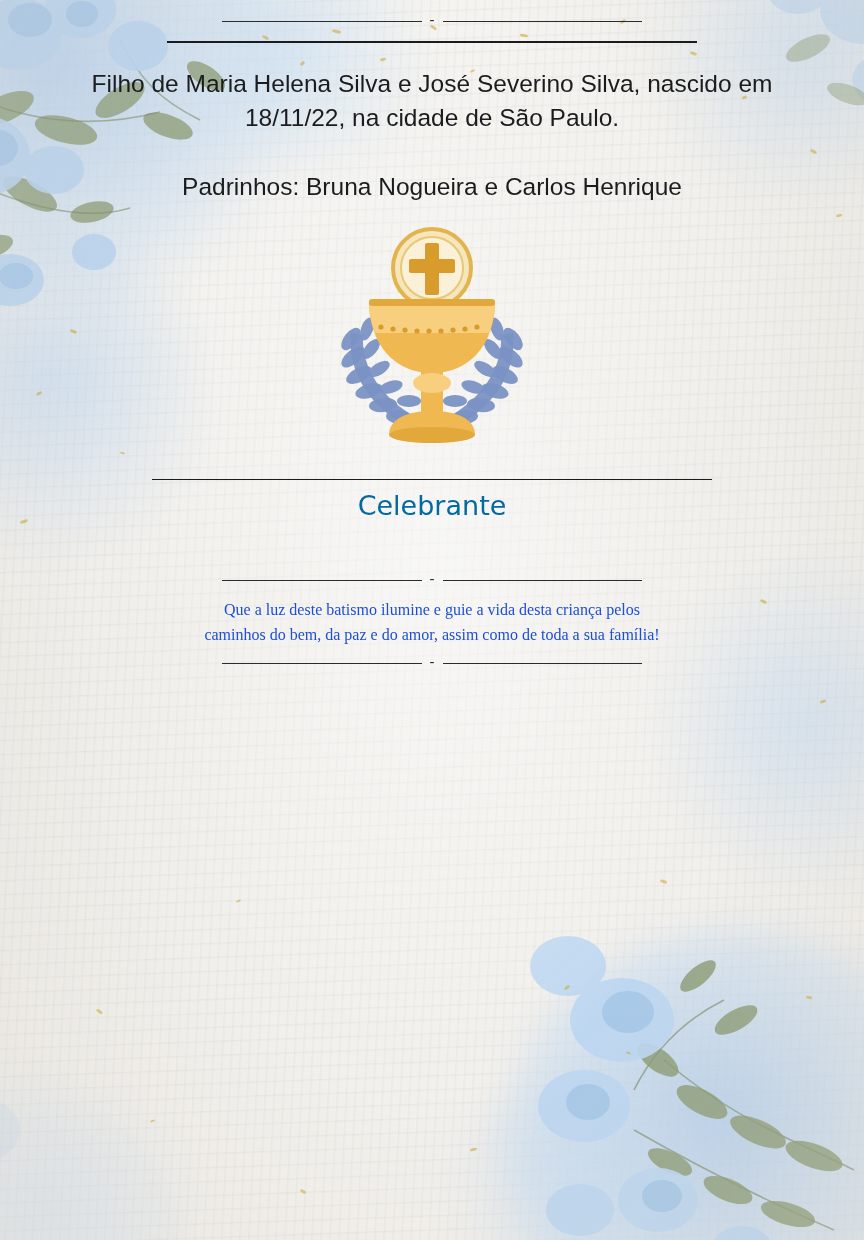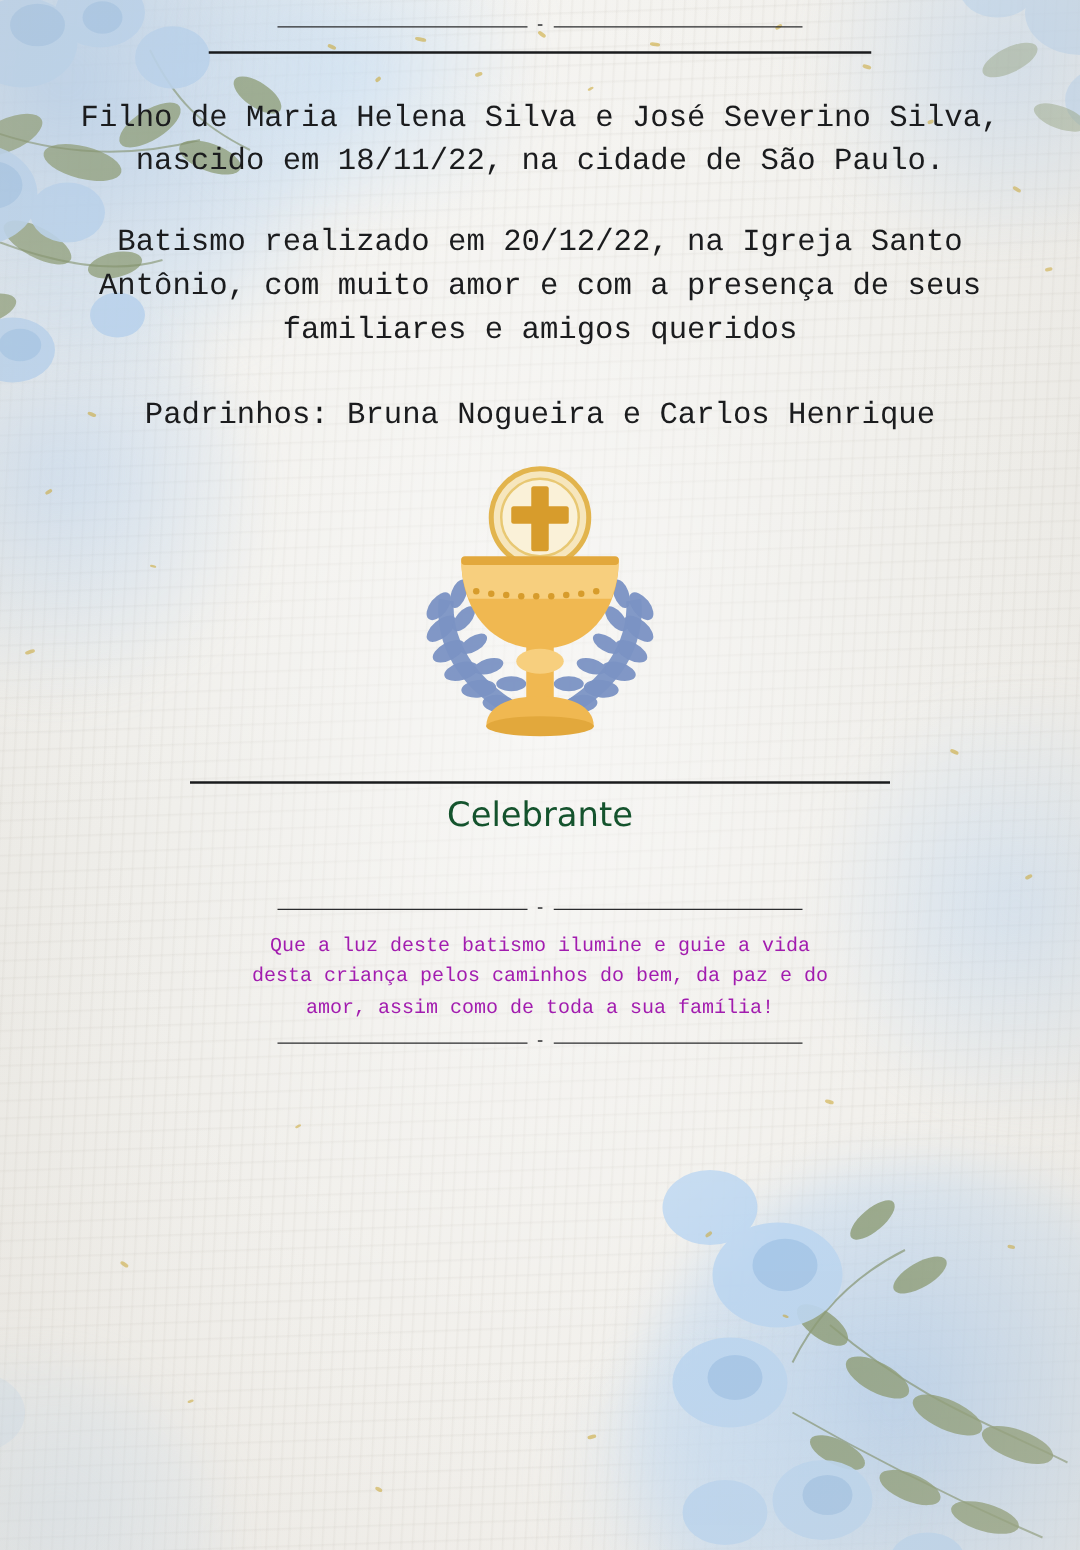--- a/index.html
+++ b/index.html
@@ -131,22 +131,22 @@
   }
   .name-underline {
     width: 530px;
     height: 1.5px;
     background: #1a1b1d;
     margin-top: 12px;
   }
 
   .body-block {
     width: 770px;
-    margin-top: 36px;
-    font-family: Liberation Mono, monospace;
+    margin-top: 24px;
+    font-family: Liberation Sans, sans-serif;
     font-size: 24.5px;
     line-height: 1.42;
     color: #1b1c1e;
   }
   .body-block p { margin: 0; }
   .body-block p + p { margin-top: 30px; }
   .godparents { margin-top: 34px !important; }
 
   
   .emblem {
@@ -159,36 +159,36 @@
   
   .sign-line {
     width: 560px;
     height: 1.5px;
     background: #1a1b1d;
     margin-top: 28px;
   }
   .sign-label {
     font-family: "DejaVu Sans", sans-serif;
     font-size: 27px;
-    color: #14532d;
+    color: #0369a1;
     margin-top: 10px;
   }
 
   .footer-rule {
     margin-top: 52px;
     width: 420px;
   }
 
   .blessing {
     width: 470px;
     margin-top: 10px;
-    font-family: Liberation Mono, monospace;
+    font-family: Liberation Serif, serif;
     font-size: 16px;
     line-height: 1.55;
-    color: #a21caf;
+    color: #1d4ed8;
   }
 
   .footer-rule-bottom {
     margin-top: 8px;
     width: 420px;
   }
 </style>
 </head>
 <body>
 
@@ -327,21 +327,20 @@
     <div class="rule-group">
       <div class="rule-line"></div>
       <div class="rule-dash">-</div>
       <div class="rule-line"></div>
     </div>
 
     <div class="name-underline"></div>
 
     <div class="body-block">
       <p>Filho de Maria Helena Silva e José Severino Silva, nascido em 18/11/22, na cidade de São Paulo.</p>
-      <p>Batismo realizado em 20/12/22, na Igreja Santo Antônio, com muito amor e com a presença de seus familiares e amigos queridos</p>
       <p class="godparents">Padrinhos: Bruna Nogueira e Carlos Henrique</p>
     </div>
 
     <div class="emblem">
       <svg viewBox="0 0 230 230" width="230" height="230">
 
         <g fill="#7b93c4">
           <path d="M34 112 C30 150, 52 186, 92 206 C96 203, 98 200, 100 197 C66 178, 44 148, 46 114 Z" opacity="0.95"></path>
           <g opacity="0.95">
             <ellipse cx="34" cy="118" rx="13" ry="7" transform="rotate(-52 34 118)"></ellipse>

